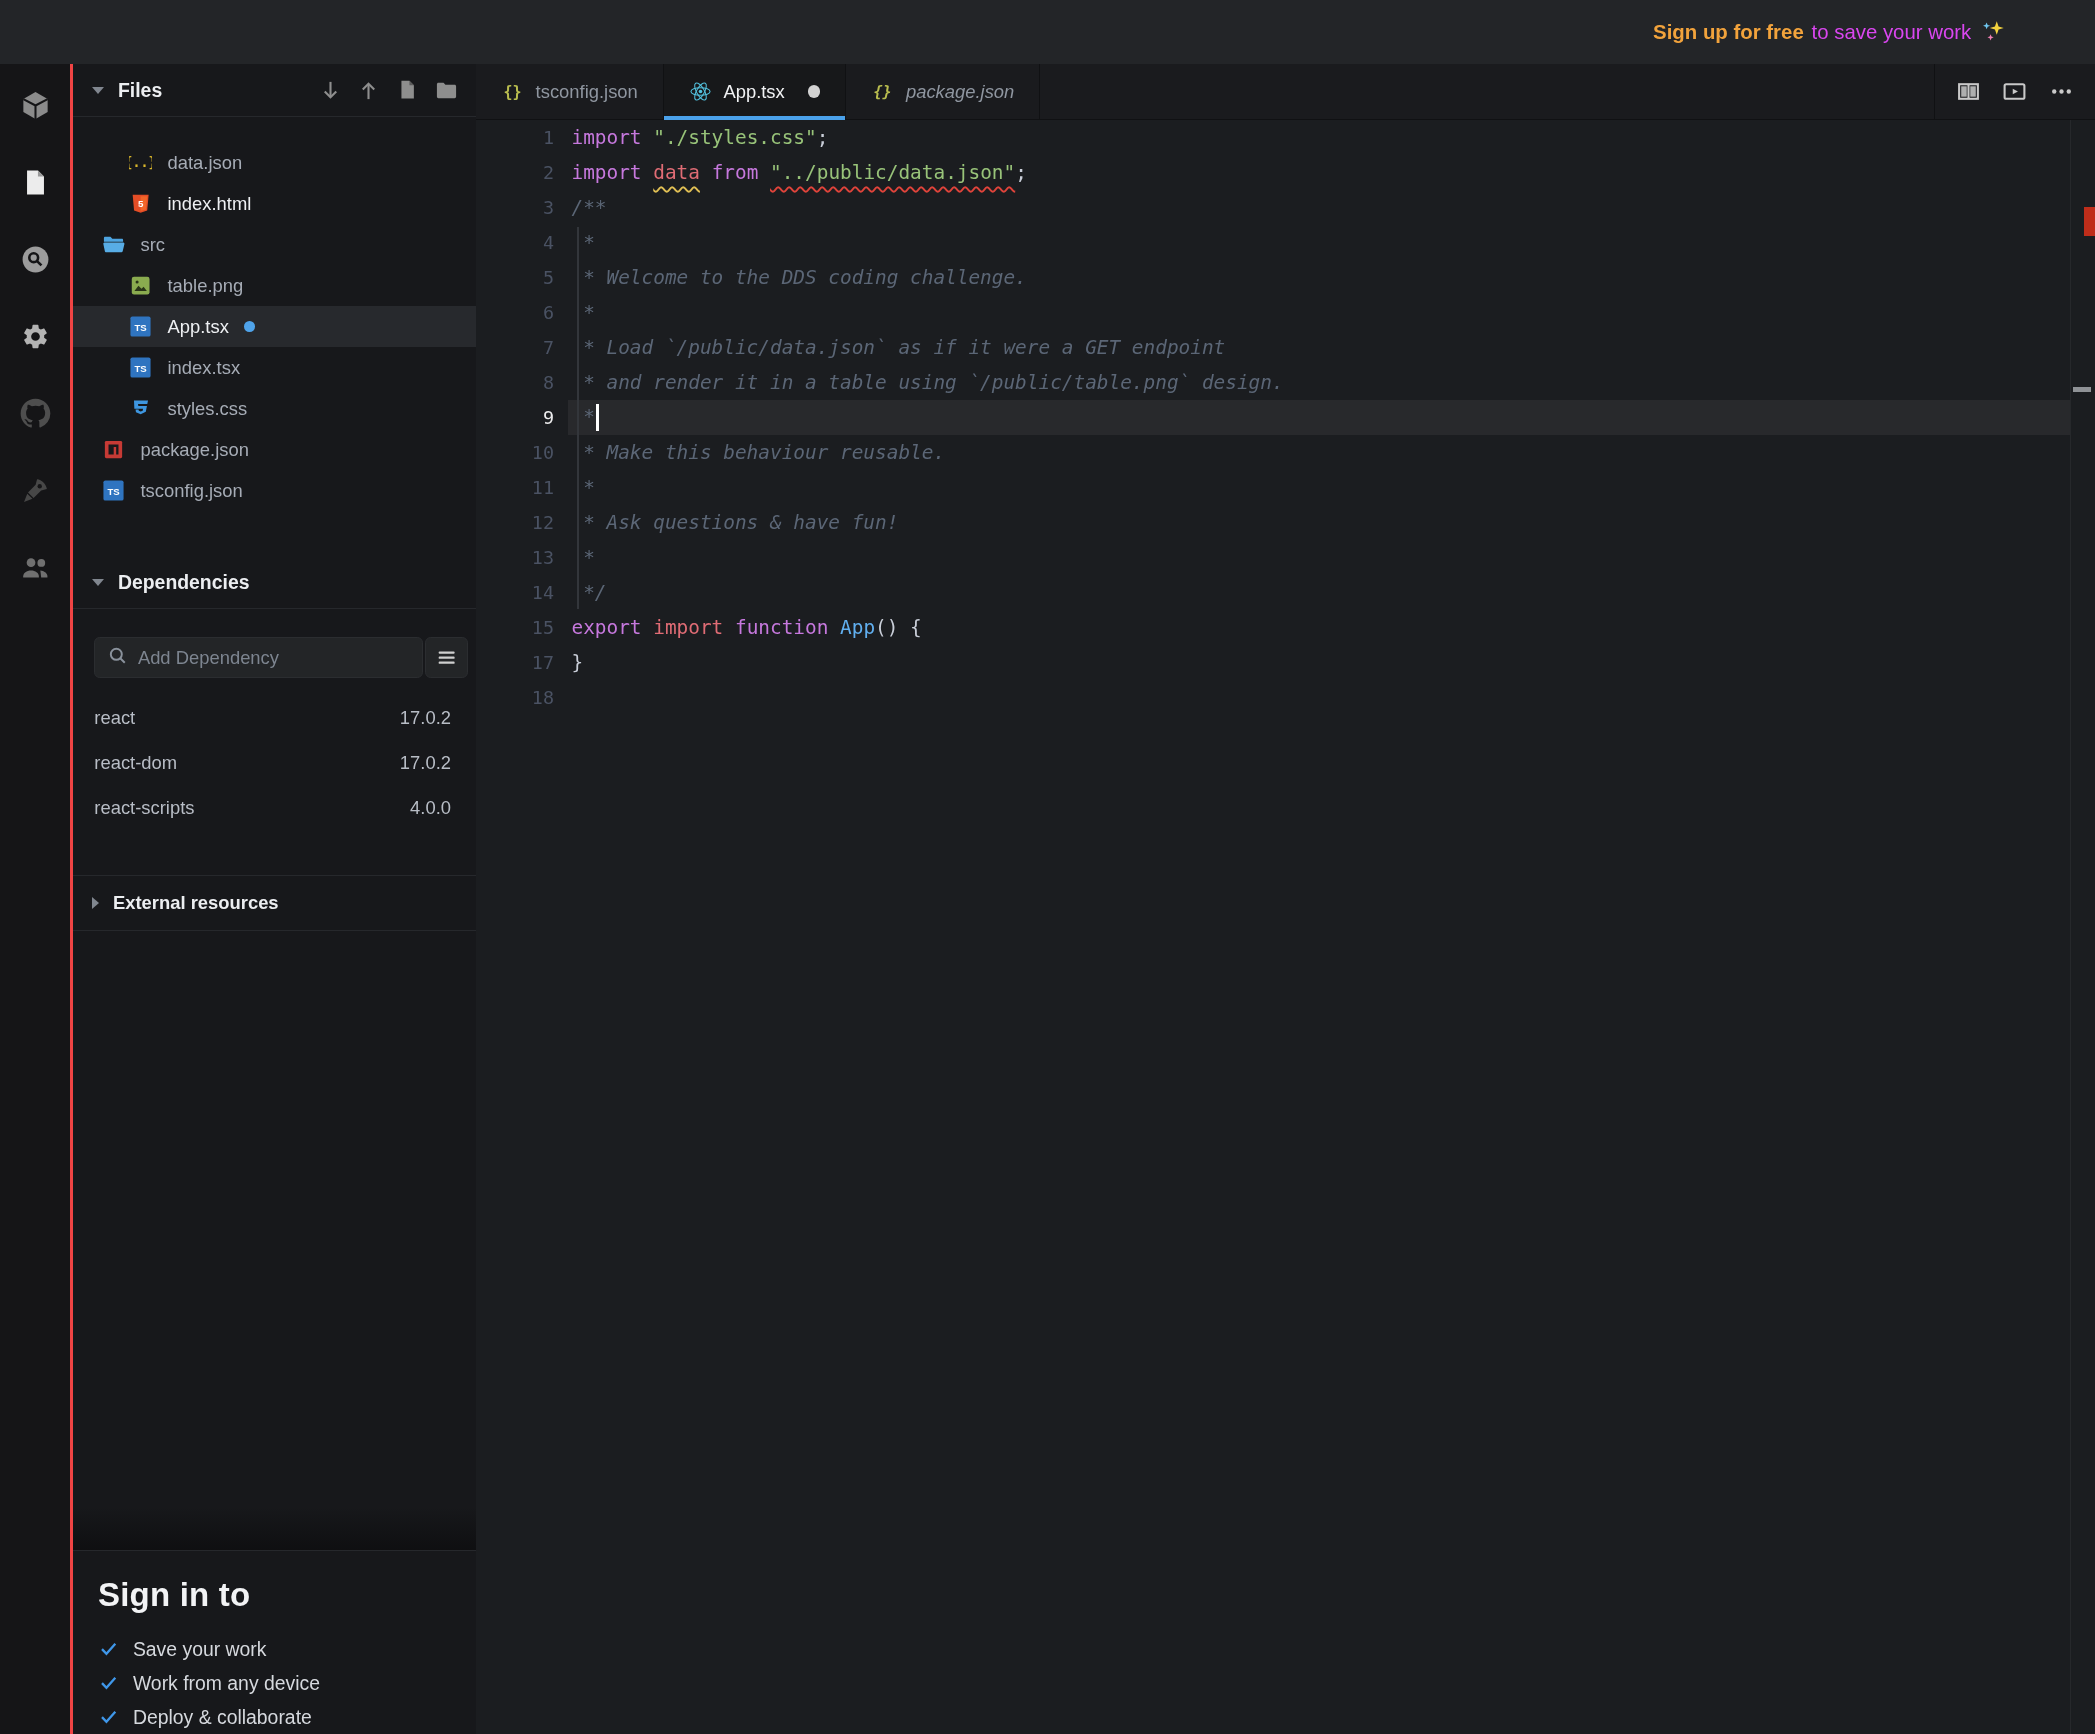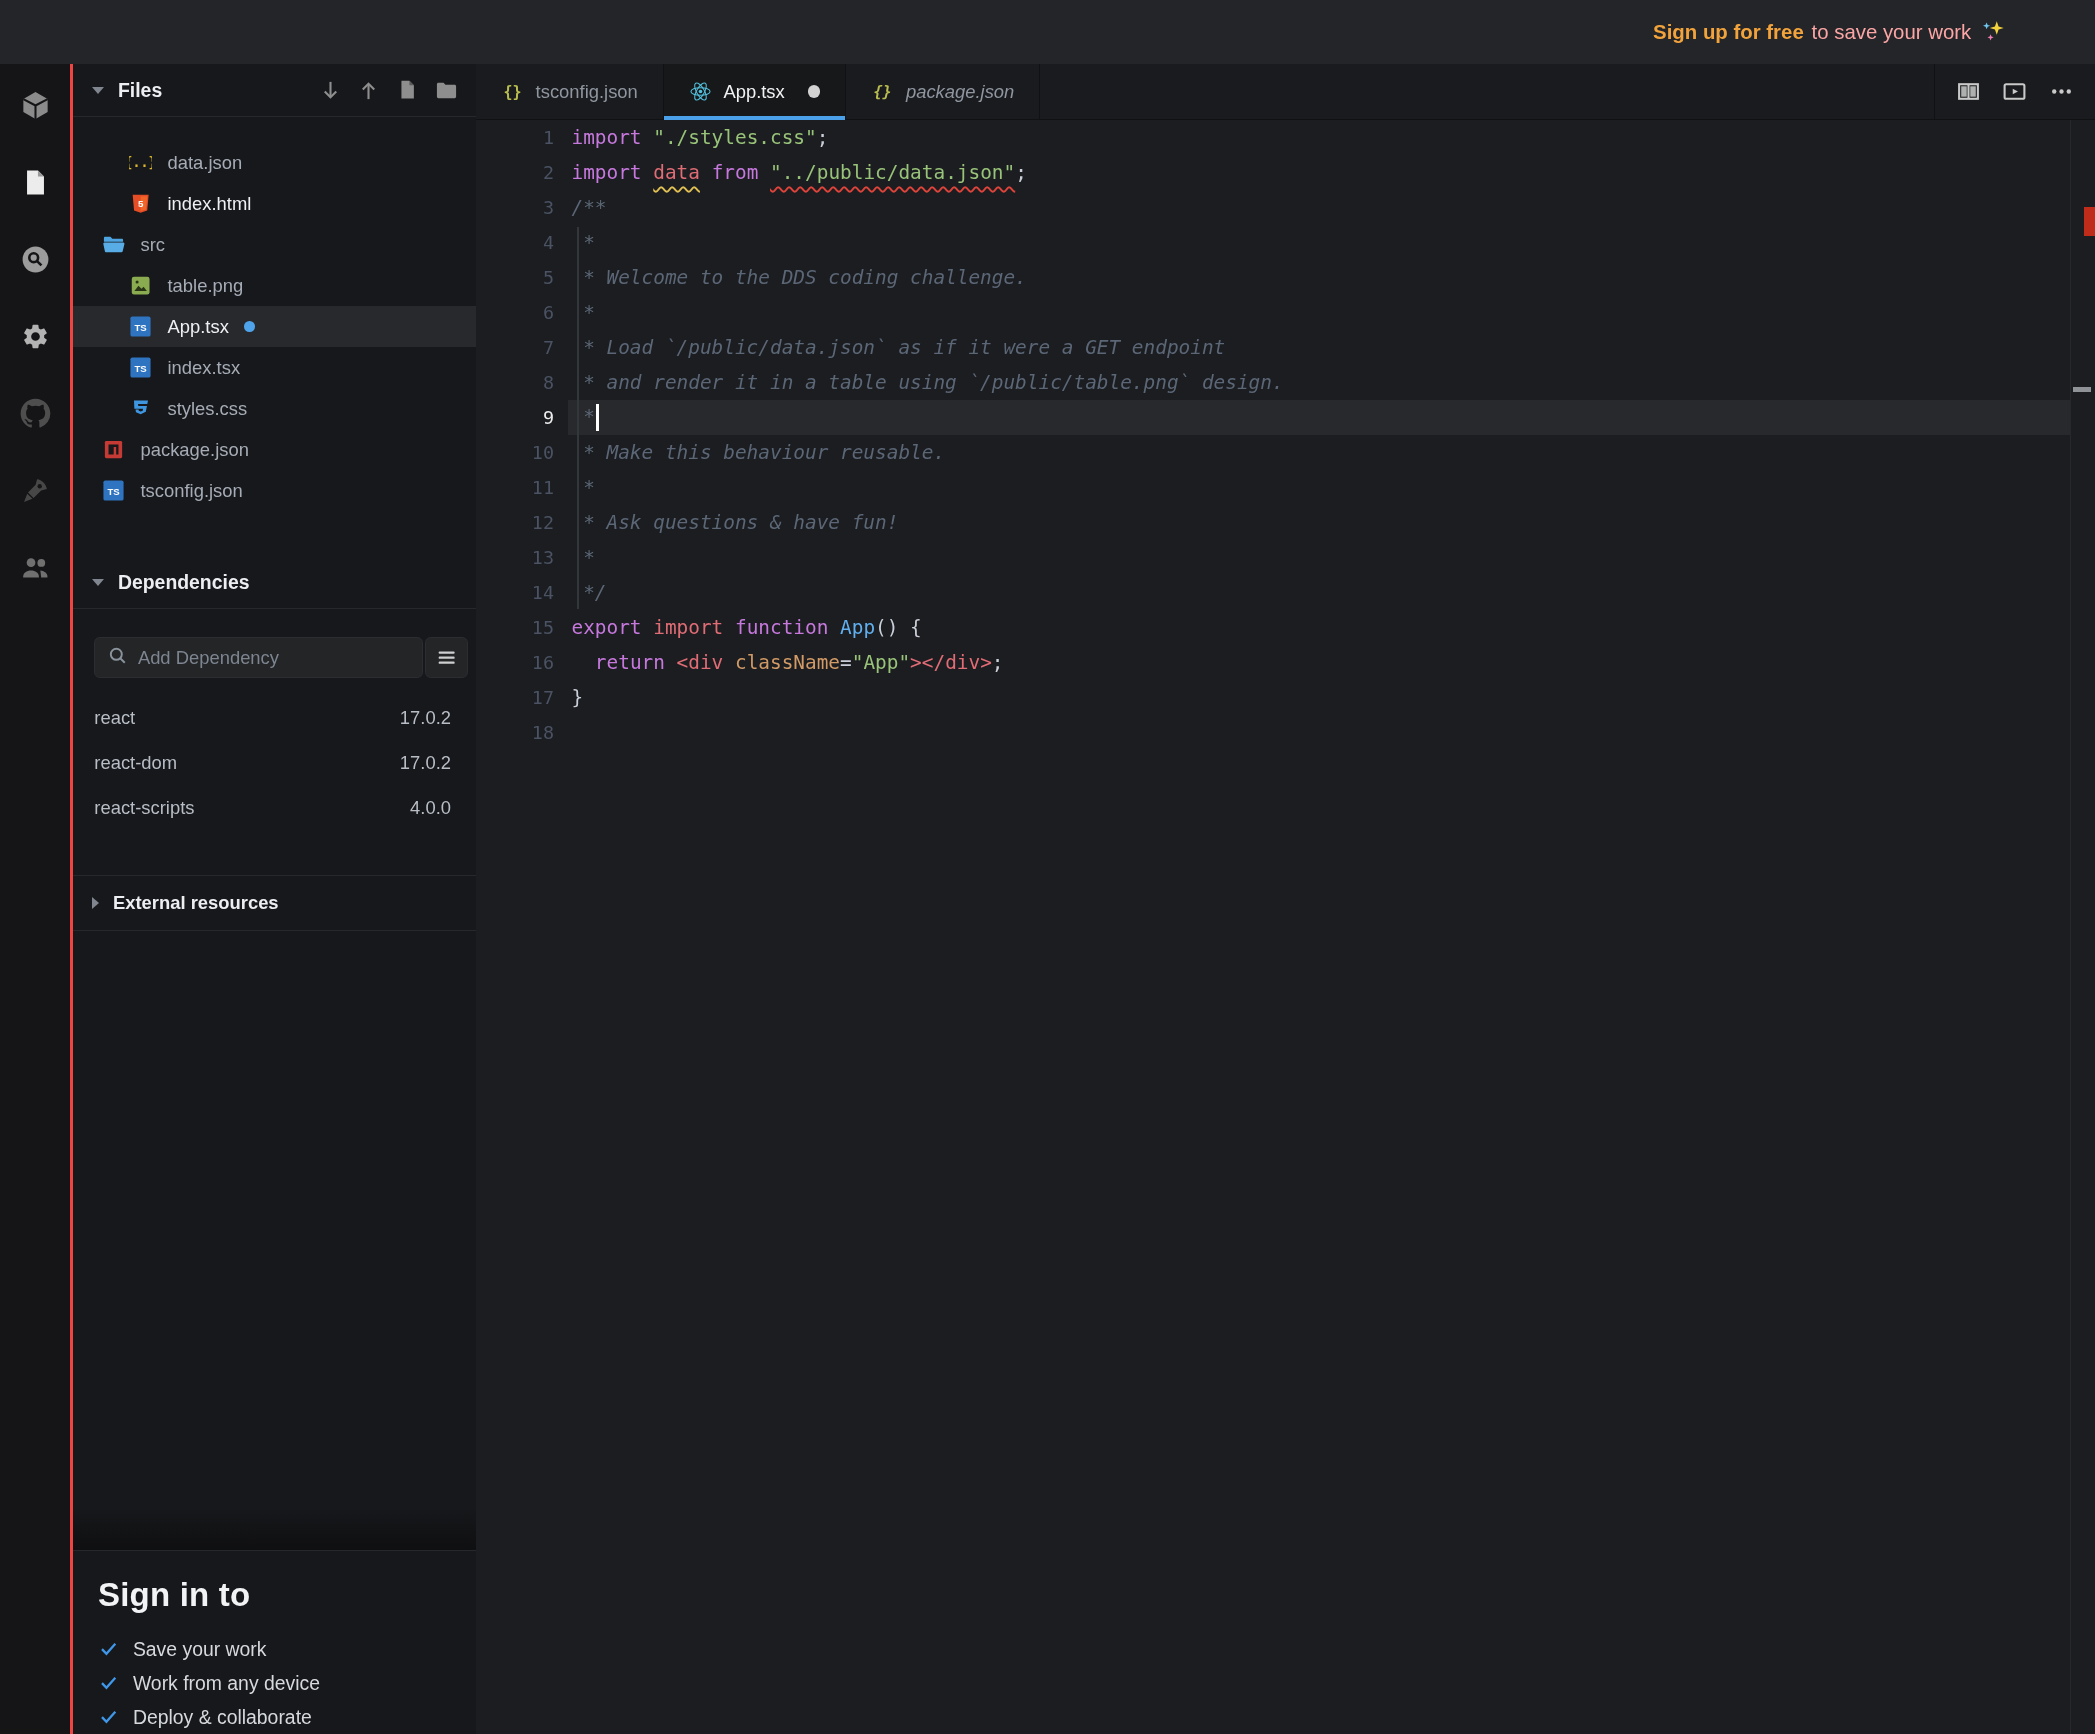--- a/index.html
+++ b/index.html
@@ -4,21 +4,21 @@
 <style>
   * { margin:0; padding:0; box-sizing:border-box; }
   html,body { width:2095px; height:1734px; overflow:hidden; background:#141416;
     font-family:"Liberation Sans", sans-serif; }
   .app { width:100%; height:100%; display:flex; flex-direction:column; }
 
   
   .topbar { height:64px; background:#232528; display:flex; align-items:center;
     justify-content:flex-end; padding-right:87px; flex:0 0 auto; }
   .topbar .signup { color:#f2a33c; font-weight:bold; font-size:20.4px; }
-  .topbar .suffix { color:#fca5a5; font-size:20.4px; margin-left:7.8px; }
+  .topbar .suffix { color:#d946ef; font-size:20.4px; margin-left:7.8px; }
   .topbar .sparkle { margin-left:9.7px; display:inline-flex; }
 
   .main { flex:1; display:flex; min-height:0; }
 
   
   .rail { width:70px; background:#151517; display:flex; flex-direction:column;
     align-items:center; padding-top:26px; gap:46px; flex:0 0 auto; }
   .rail .ricon { width:31px; height:31px; display:flex; align-items:center; justify-content:center; cursor:pointer; }
 
   
@@ -480,24 +480,20 @@
             </div>
             <div class="code-line">
               <span class="num">14</span>
               <span class="line-text"><span class="tk-cmt"> */</span></span>
             </div>
             <div class="code-line">
               <span class="num">15</span>
               <span class="line-text"><span class="tk-kw">export</span><span class="tk-red"> import</span><span class="tk-kw"> function</span><span class="tk-blue"> App</span><span class="tk-pun">() {</span></span>
             </div>
             <div class="code-line">
-              <span class="num">16</span>
-              <span class="line-text"><span class="tk-pun">  </span><span class="tk-kw">return</span><span class="tk-pun"> </span><span class="tk-red">&lt;div</span><span class="tk-orange"> className</span><span class="tk-pun">=</span><span class="tk-str">"App"</span><span class="tk-red">&gt;&lt;/div&gt;</span><span class="tk-pun">;</span></span>
-            </div>
-            <div class="code-line">
               <span class="num">17</span>
               <span class="line-text"><span class="tk-pun">}</span></span>
             </div>
             <div class="code-line">
               <span class="num">18</span>
               <span class="line-text"></span>
             </div>
           </div>
         <div class="indent-guide" style="left:101px; top:107px; height:382px;"></div>
         <div class="scroll-strip" style="top:0;">

